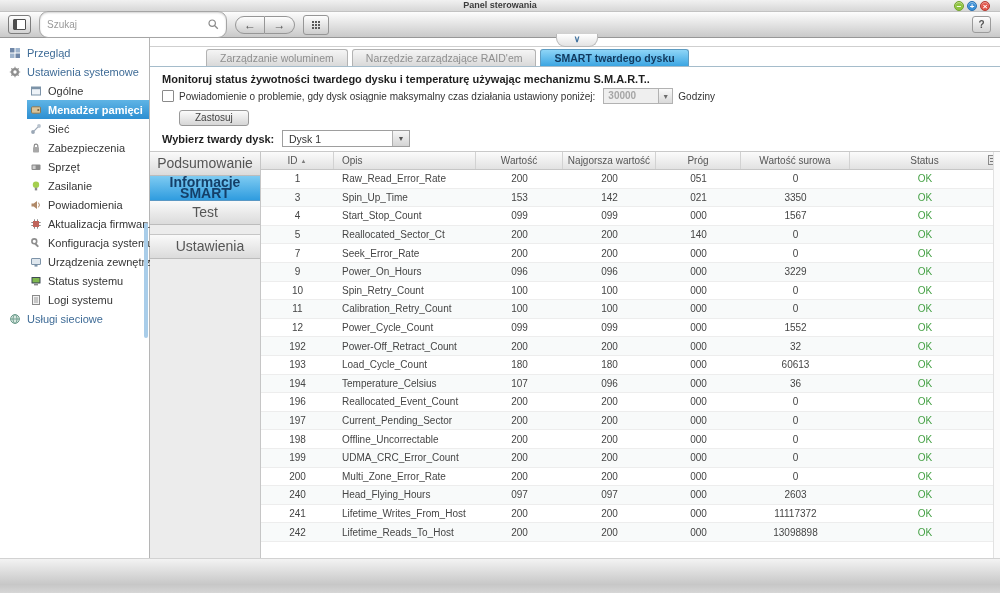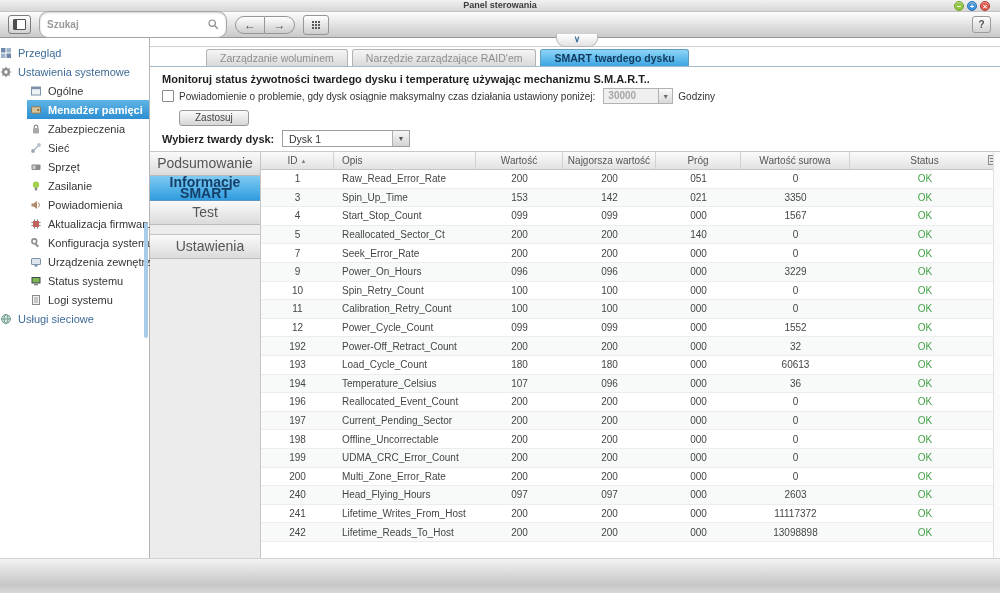--- a/index.html
+++ b/index.html
@@ -13,37 +13,37 @@
   .winbtn{width:10px;height:10px;border-radius:50%;color:#fff;font-size:8px;line-height:10px;text-align:center;font-weight:bold;box-shadow:inset 0 1px 1px rgba(255,255,255,.5);cursor:default;}
   .winbtn.min{background:#8fc43f;border:1px solid #75a32e;box-sizing:border-box;}
   .winbtn.max{background:#3a8fd6;border:1px solid #2b73b3;box-sizing:border-box;}
   .winbtn.close{background:#e25549;border:1px solid #b53c33;box-sizing:border-box;}
 
   
   .toolbar{height:25px;background:linear-gradient(#fdfdfd,#c9c9c9);border-bottom:1px solid #979797;display:flex;align-items:center;padding:0 8px;gap:8px;position:relative;flex:0 0 auto;}
   .tool-toggle{width:21px;height:17px;border:1px solid #7d7d7d;border-radius:3px;background:linear-gradient(#fefefe,#d2d2d2);display:flex;align-items:center;justify-content:center;}
   .toggle-glyph{width:11px;height:9px;border:1px solid #4e4e4e;border-radius:1px;position:relative;background:#fff;}
   .toggle-glyph::before{content:'';position:absolute;left:0;top:0;bottom:0;width:3px;background:#4e4e4e;}
-  .searchbox{width:172px;height:17px;background:#fff;border:1px solid #a5a5a5;border-radius:9px;display:flex;align-items:center;justify-content:space-between;padding:4px 7px;box-shadow:inset 0 1px 2px rgba(0,0,0,.18);font-weight:bold;}
+  .searchbox{width:172px;height:17px;background:#fff;border:1px solid #a5a5a5;border-radius:9px;display:flex;align-items:center;justify-content:space-between;padding:4px 7px;box-shadow:inset 0 1px 2px rgba(0,0,0,.18);}
   .search-ph{font-size:10px;color:#9a9a9a;}
   .navbtns{display:flex;}
   .navbtn{width:30px;height:18px;background:linear-gradient(#fefefe,#cdcdcd);border:1px solid #969696;font-size:12px;color:#565656;text-align:center;line-height:16px;font-weight:bold;box-sizing:border-box;}
   .navbtn.back{border-radius:9px 0 0 9px;}
   .navbtn.fwd{border-radius:0 9px 9px 0;border-left:none;}
   .gridbtn{width:24px;height:18px;border:1px solid #969696;border-radius:3px;background:linear-gradient(#fefefe,#cdcdcd);display:flex;align-items:center;justify-content:center;}
   .dots-wrap{width:8px;height:8px;}
   .dots{display:block;width:2px;height:2px;background:#585858;box-shadow:3px 0 0 #585858,6px 0 0 #585858,0 3px 0 #585858,3px 3px 0 #585858,6px 3px 0 #585858,0 6px 0 #585858,3px 6px 0 #585858,6px 6px 0 #585858;}
   .helpbtn{position:absolute;right:9px;top:4px;width:19px;height:17px;border:1px solid #9b9b9b;border-radius:3px;background:linear-gradient(#fefefe,#d2d2d2);font-size:10px;color:#555;text-align:center;line-height:16px;font-weight:bold;box-sizing:border-box;}
 
   
   .main{flex:1 1 auto;min-height:0;display:flex;}
 
   
   .sidebar{width:150px;flex:0 0 150px;box-sizing:border-box;border-right:1px solid #b5b5b5;background:#fff;padding-top:5px;position:relative;}
-  .side-item{display:flex;align-items:center;gap:6px;height:19px;padding-left:0;font-size:11px;color:#3e6b96;cursor:default;white-space:nowrap;}
+  .side-item{display:flex;align-items:center;gap:6px;height:19px;padding-left:9px;font-size:11px;color:#3e6b96;cursor:default;white-space:nowrap;}
   .side-item.sub{padding-left:30px;color:#353535;}
   .side-item.selected{background:linear-gradient(#5fb4e5,#2d8fd2);color:#fff;font-weight:bold;margin-left:27px;padding-left:3px;}
   .side-icon{width:12px;height:12px;flex:0 0 12px;display:inline-flex;}
   .side-scrollthumb{position:absolute;right:1px;top:185px;width:4px;height:115px;background:#a9cde9;border-radius:2px;}
 
   
   .content{flex:1;min-width:0;background:#fff;display:flex;flex-direction:column;position:relative;}
   .panel-top{height:8px;border-bottom:1px solid #cfcfcf;position:relative;flex:0 0 auto;}
   .collapse-btn{position:absolute;left:406px;top:-4px;width:40px;height:12px;background:linear-gradient(#ffffff,#e3e3e3);border:1px solid #b8b8b8;border-top:none;border-radius:0 0 9px 9px;text-align:center;color:#41729e;font-size:9px;line-height:10px;font-weight:bold;}
   .tabs-row{display:flex;padding-left:56px;margin-top:2px;border-bottom:1px solid #a5bccb;height:18px;flex:0 0 auto;box-sizing:border-box;}
@@ -164,35 +164,35 @@
             <svg width="12" height="12" viewBox="0 0 12 12">
               <rect x="1.5" y="2.8" width="9" height="6.4" rx="1" fill="#d9c49a" stroke="#8a7a58"></rect>
               <circle cx="8.3" cy="6" r="1.1" fill="#6e6042"></circle>
             </svg>
           </span>
           <span>Menadżer pamięci</span>
         </div>
         <div class="side-item sub">
           <span class="side-icon">
             <svg width="12" height="12" viewBox="0 0 12 12">
-              <rect x="3" y="5" width="6" height="5.6" rx="0.8" fill="#a8a8a8"></rect>
-              <path d="M4.2 5V3.9a1.8 1.8 0 013.6 0V5" fill="none" stroke="#8a8a8a" stroke-width="1.2"></path>
-            </svg>
-          </span>
-          <span>Zabezpieczenia</span>
-        </div>
-        <div class="side-item sub">
-          <span class="side-icon">
-            <svg width="12" height="12" viewBox="0 0 12 12">
               <circle cx="3" cy="9" r="1.9" fill="#9aa7b5"></circle>
               <circle cx="9" cy="3" r="1.9" fill="#b8c2cd"></circle>
               <line x1="4.2" y1="7.8" x2="7.8" y2="4.2" stroke="#9aa7b5" stroke-width="1.2"></line>
             </svg>
           </span>
           <span>Sieć</span>
+        </div>
+        <div class="side-item sub">
+          <span class="side-icon">
+            <svg width="12" height="12" viewBox="0 0 12 12">
+              <rect x="3" y="5" width="6" height="5.6" rx="0.8" fill="#a8a8a8"></rect>
+              <path d="M4.2 5V3.9a1.8 1.8 0 013.6 0V5" fill="none" stroke="#8a8a8a" stroke-width="1.2"></path>
+            </svg>
+          </span>
+          <span>Zabezpieczenia</span>
         </div>
         <div class="side-item sub">
           <span class="side-icon">
             <svg width="12" height="12" viewBox="0 0 12 12">
               <rect x="1.5" y="3.5" width="9" height="5.6" rx="1" fill="#8b8b8b"></rect>
               <rect x="2.6" y="4.6" width="3" height="3.4" fill="#cfcfcf"></rect>
             </svg>
           </span>
           <span>Sprzęt</span>
         </div>

